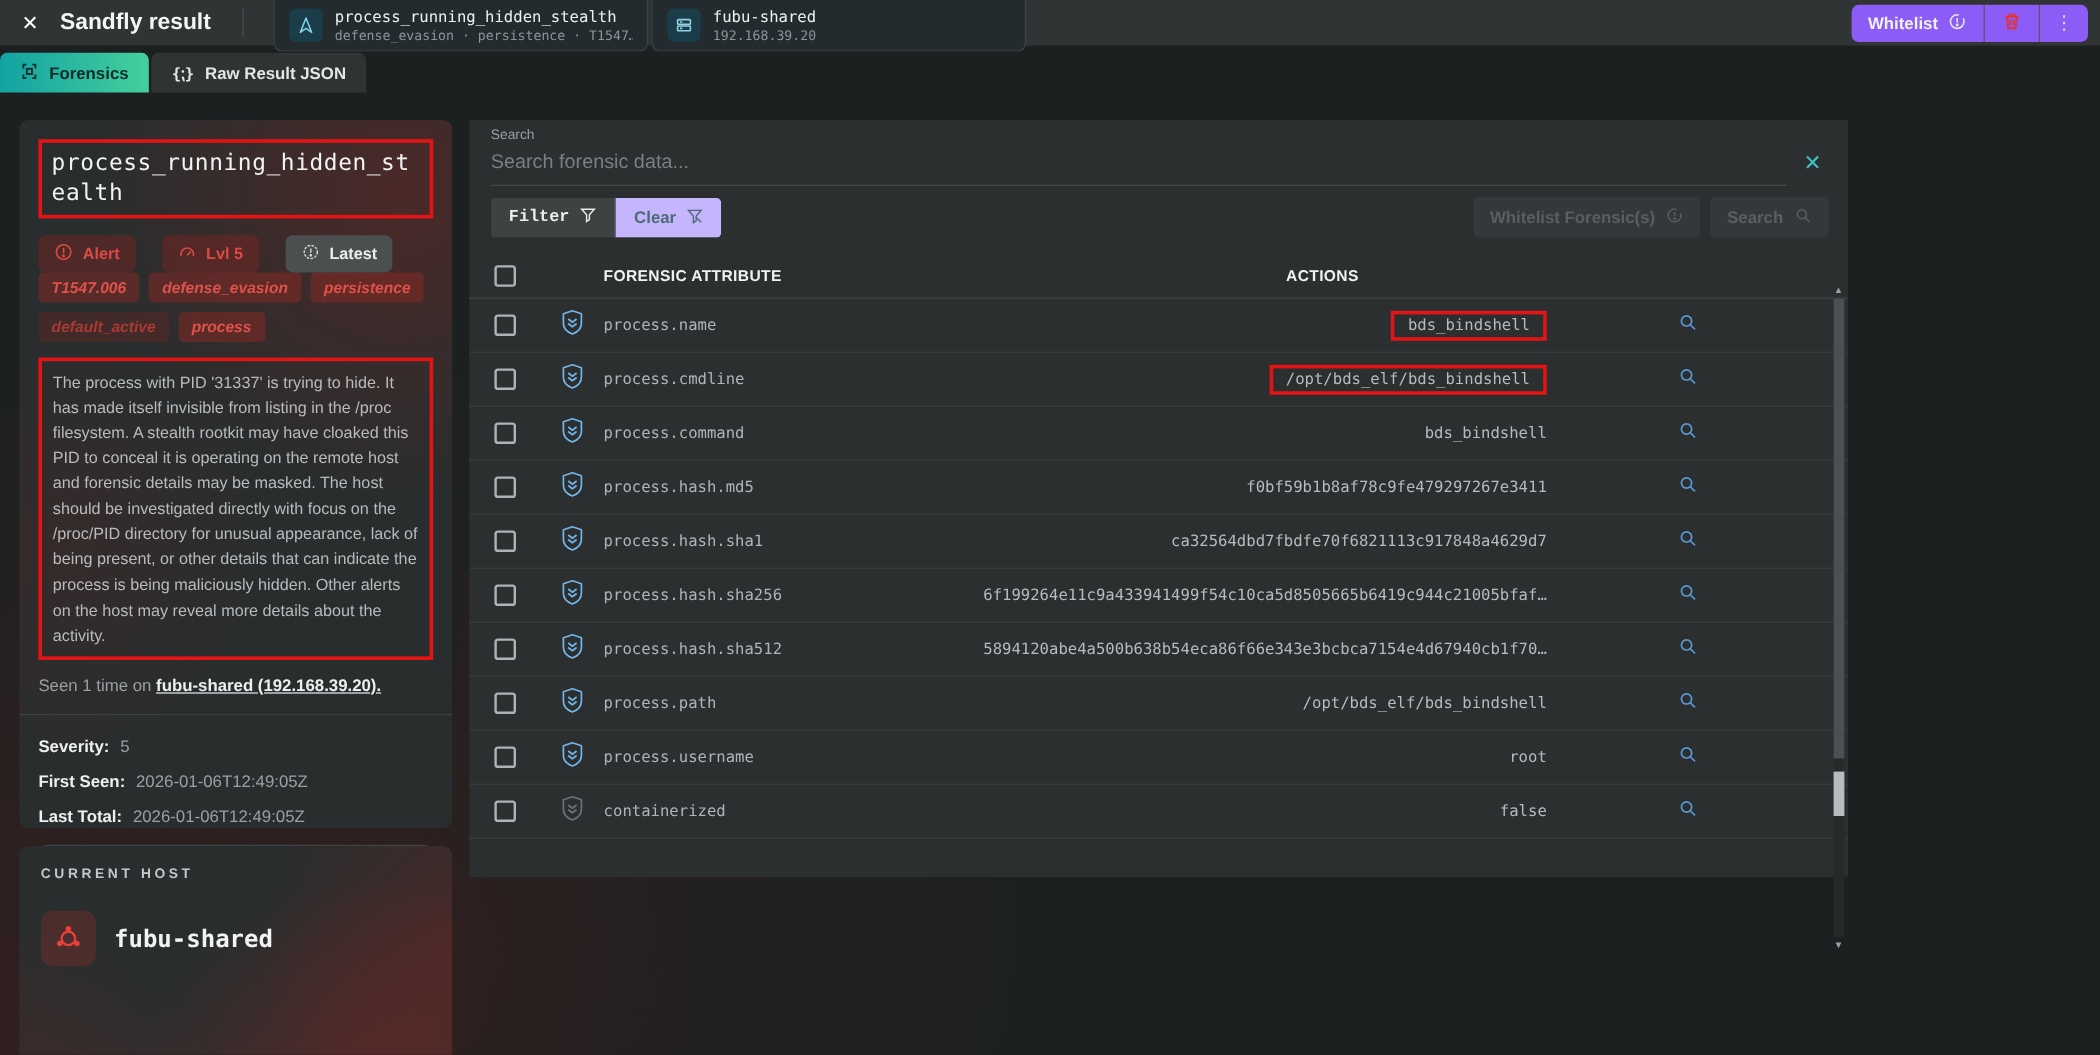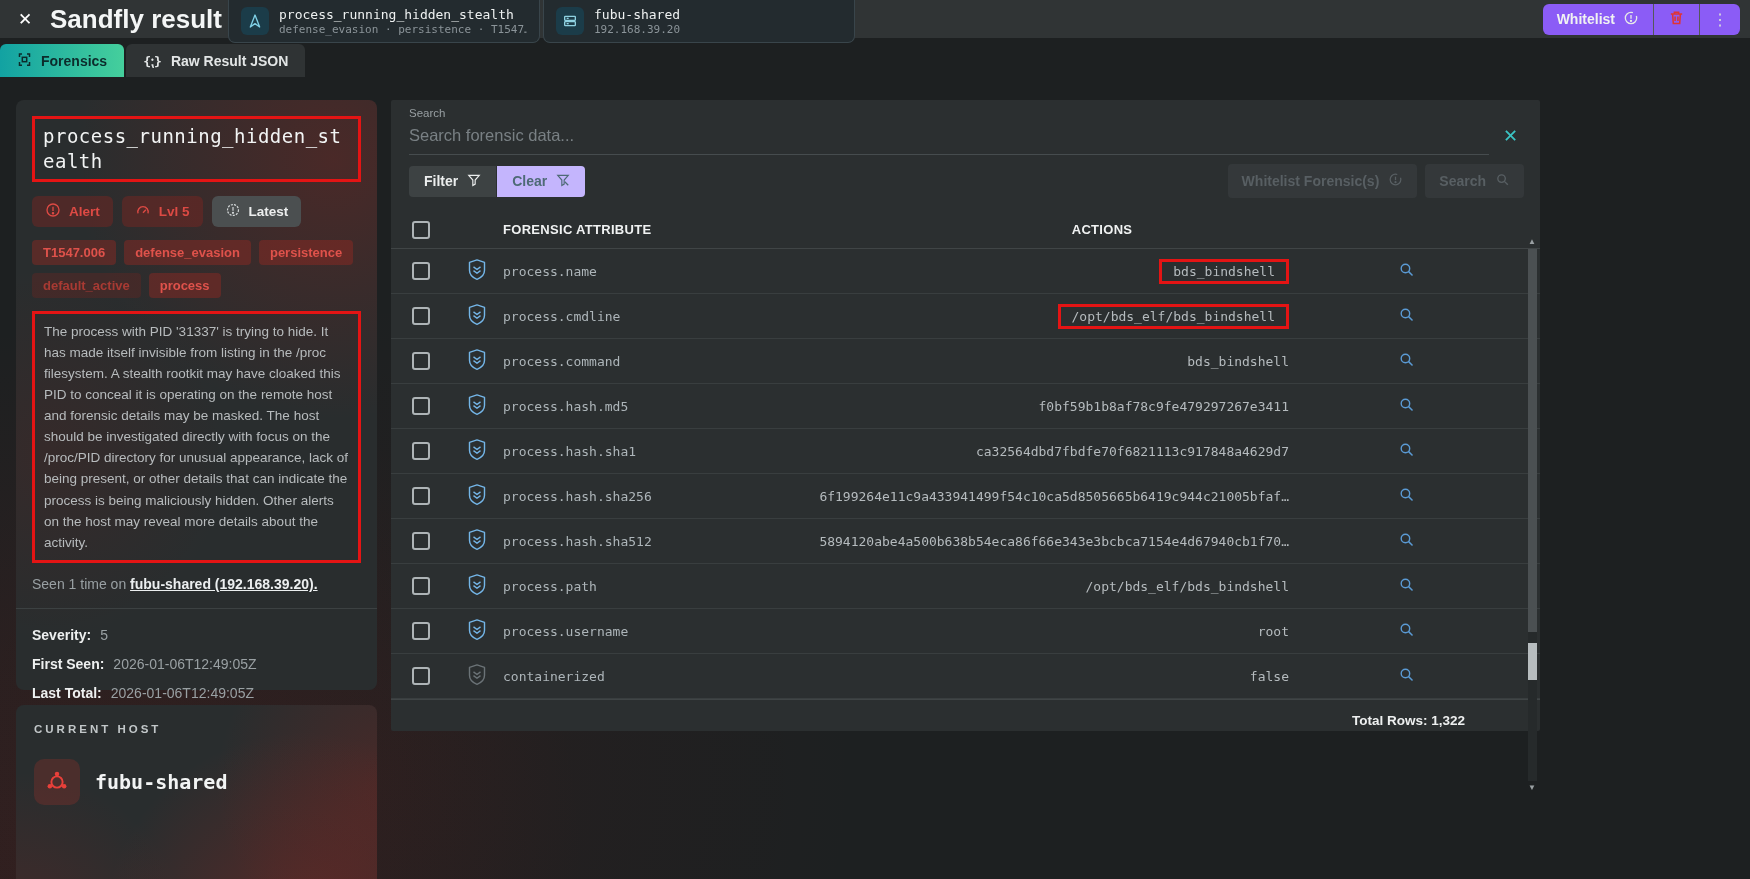--- a/index.html
+++ b/index.html
@@ -13,21 +13,21 @@
       #1d2021;
     color:#e8eaea;
   }
   .mono { font-family:"DejaVu Sans Mono", monospace; }
 
   
   .topbar { position:absolute; top:0; left:0; width:100%; height:38px;
     background:#303435; display:flex; align-items:center; z-index:5; }
   .close-btn { width:50px; height:38px; display:flex; align-items:center; justify-content:center;
     font-size:17px; color:#fff; cursor:pointer; }
-  .topbar-title { font-size:26px; font-weight:bold; color:#f4f6f6; margin-right:26px; }
+  .topbar-title { font-size:19px; font-weight:bold; color:#f4f6f6; margin-right:26px; }
   .topbar-divider { width:1px; height:24px; background:#4a4f50; }
   .chip { position:absolute; top:0; height:43px; width:312px;
     background:#232b2f; border:1px solid #39454b; border-top:none; border-radius:0 0 7px 7px;
     display:flex; align-items:center; gap:10px; padding:0 12px; cursor:pointer; }
   .chip1 { left:228px; } .chip2 { left:543px; }
   .chip-icon-tile { width:28px; height:28px; border-radius:6px; background:#1b3c49;
     display:flex; align-items:center; justify-content:center; flex:0 0 auto; }
   .chip-texts { overflow:hidden; }
   .chip-title { font-size:13px; color:#eef1f1; white-space:nowrap; }
   .chip-sub { font-size:11px; color:#8b9499; white-space:nowrap; margin-top:1px; }
@@ -49,28 +49,28 @@
   
   .side-card { position:absolute; left:16px; top:100px; width:361px; height:590px;
     border-radius:8px; padding:16px;
     background:
       radial-gradient(circle at 88% 10%, rgba(150,32,25,.30), transparent 42%),
       radial-gradient(circle at 8% 60%, rgba(120,26,20,.16), transparent 38%),
       #292d2e; }
   .annot { border:3px solid #e41414; }
   .side-title { font-size:19px; font-weight:500; line-height:1.32; letter-spacing:.5px;
     color:#f2f4f4; padding:5px 8px; word-break:break-all; margin-bottom:14px; }
-  .badges { display:flex; gap:9px; margin-bottom:13px; }
+  .badges { display:flex; gap:22px; }
   .badge { display:inline-flex; align-items:center; gap:8px; padding:6px 13px;
     border-radius:6px; font-size:13.5px; font-weight:bold; cursor:default; }
   .badge.red { background:rgba(150,35,30,.34); color:#dd4a44; }
   .badge.gray { background:#4b4f50; color:#eceeee; }
   .tags { display:flex; flex-wrap:wrap; gap:8px; margin-bottom:13px; }
   .tag { background:rgba(155,40,34,.42); color:#df524b; font-size:13px; font-weight:bold;
-    padding:5px 11px; border-radius:4px; cursor:default; }
+    padding:5px 11px; border-radius:4px; cursor:default;font-style:italic; }
   .tag.dim { background:rgba(130,35,30,.28); color:#a83a33; }
   .side-desc { font-size:13.5px; line-height:1.56; color:#b7bbbd; padding:7px 9px; margin-bottom:13px; }
   .seen-line { font-size:14px; color:#99a0a3; margin-bottom:16px; }
   .seen-link { color:#eceff0; font-weight:bold; text-decoration:underline; cursor:pointer; }
   .side-hr { height:1px; background:#3c4142; margin:0 -16px 18px; }
   .detail-row { display:flex; gap:9px; font-size:14px; margin-bottom:13px; }
   .detail-label { font-weight:bold; color:#eef0f0; }
   .detail-value { color:#99a0a3; }
   .view-btn { margin-top:16px; width:100%; height:38px; background:#3f4445; border:none;
     border-radius:8px; color:#fafbfb; font-size:14.5px; font-weight:bold;
@@ -99,21 +99,21 @@
   .search-row { display:flex; align-items:center; }
   .search-input { flex:1; background:transparent; border:none; border-bottom:1px solid #464c4e;
     font-size:16.5px; color:#c8cccd; padding:2px 0 9px; outline:none;
     font-family:"Liberation Sans", sans-serif; }
   .search-input::placeholder { color:#798084; }
   .search-clear { color:#3bc4c4; font-size:18px; padding:0 6px 8px 14px; cursor:pointer; }
   .filter-row { display:flex; align-items:center; padding:9px 16px 0 18px; }
   .btn-group { display:flex; border-radius:4px; overflow:hidden; }
   .filter-btn { display:flex; align-items:center; gap:9px; padding:7px 15px; background:#3d4243;
     color:#eceeee; font-size:14px; font-weight:bold; border:none; cursor:pointer;
-    font-family:Liberation Sans, sans-serif; }
+    font-family:Liberation Mono, monospace; }
   .clear-btn { display:flex; align-items:center; gap:9px; padding:7px 15px; background:#c4b5fd;
     color:#4e6a76; font-size:14px; font-weight:bold; border:none; border-left:1px solid #2b2f30;
     cursor:default; font-family:"Liberation Sans", sans-serif; }
   .right-btns { margin-left:auto; display:flex; gap:8px; }
   .ghost-btn { display:flex; align-items:center; gap:9px; padding:8px 14px; background:#34383a;
     color:#585f63; font-size:14px; font-weight:bold; border:none; border-radius:4px;
     cursor:default; font-family:"Liberation Sans", sans-serif; }
 
   .grid-row { display:grid; grid-template-columns:58px 54px 360px 478px 130px 1fr; align-items:center; }
   .table-head { margin-top:13px; height:38px; border-bottom:1px solid #40454 6; border-bottom:1px solid #404546; }
@@ -564,23 +564,20 @@
         <div class="act-cell">
           <span><svg width="17" height="17" viewBox="0 0 24 24" fill="none" stroke="#5b9bd5" stroke-width="2">
               <circle cx="10.5" cy="10.5" r="6"></circle>
               <line x1="15" y1="15" x2="20.5" y2="20.5"></line>
             </svg></span>
         </div>
         <div></div>
       </div>
     </div>
 
-  <div class="table-footer">
-    <span class="total-rows">Total Rows: 1,322</span>
-  </div>
 
   <div class="scrollbar">
     <div class="sb-arrow">▲</div>
     <div class="sb-track">
       <div class="sb-thumb-main"></div>
       <div class="sb-thumb-bright"></div>
     </div>
     <div class="sb-arrow">▼</div>
   </div>
 </div>

